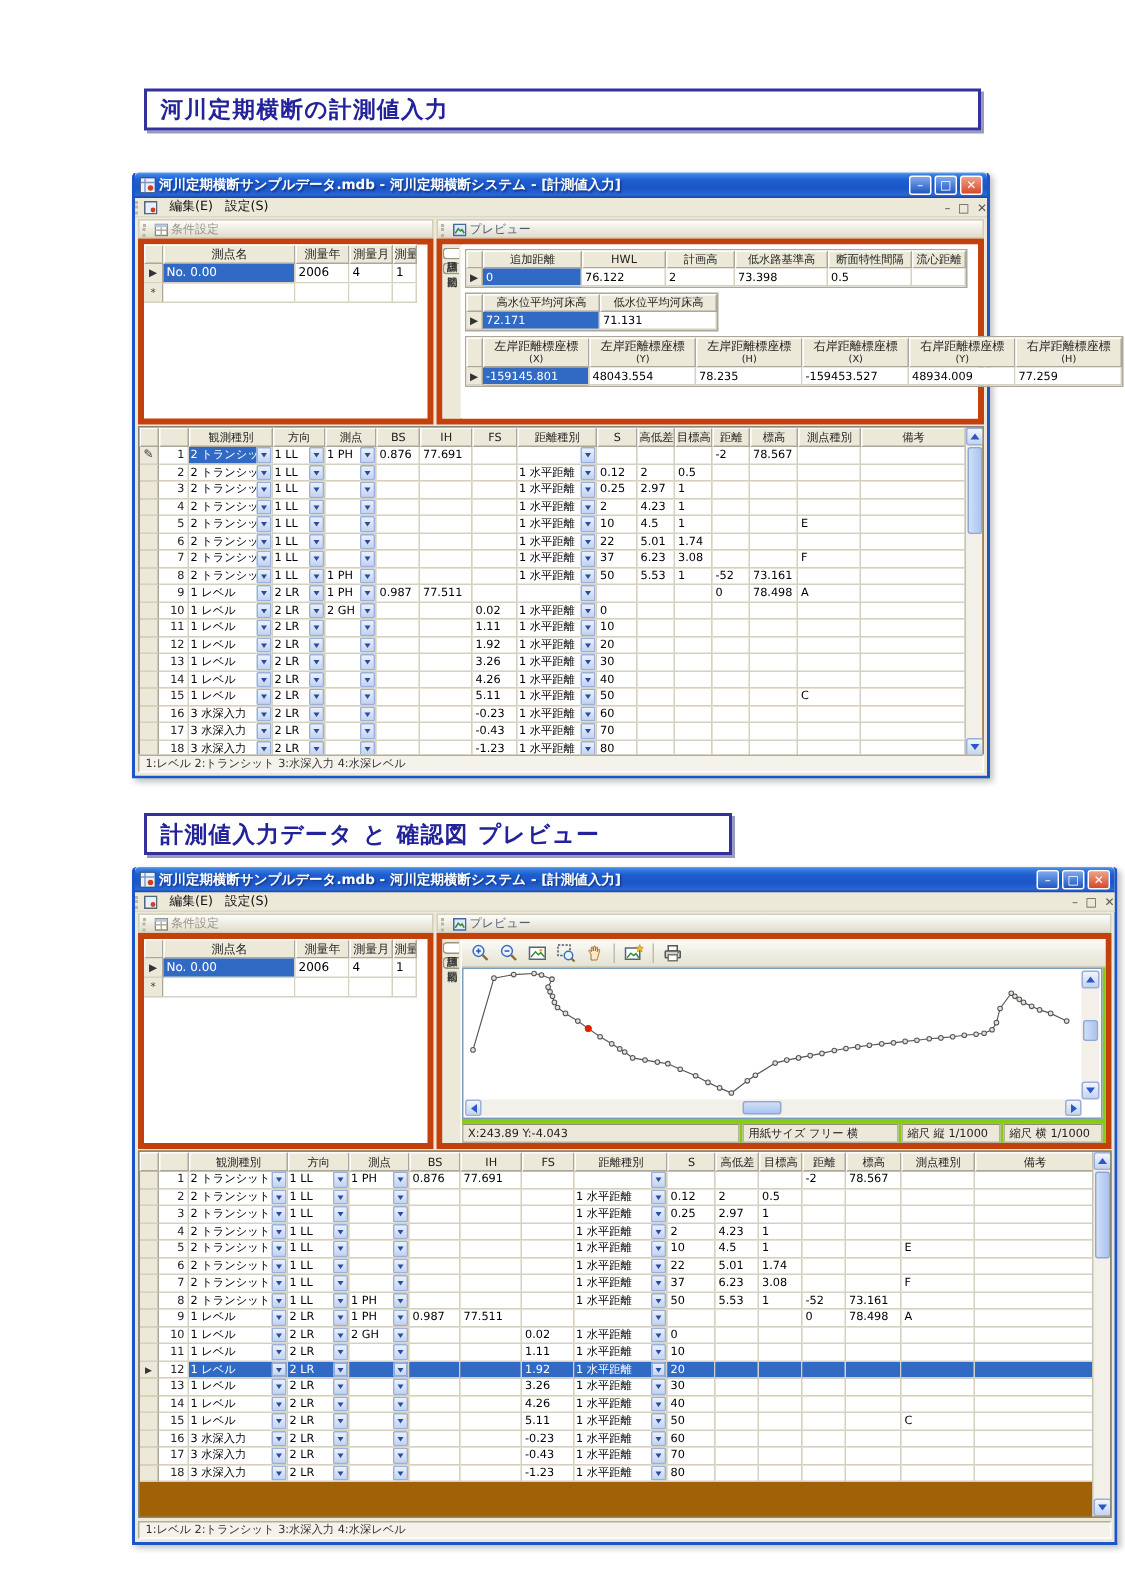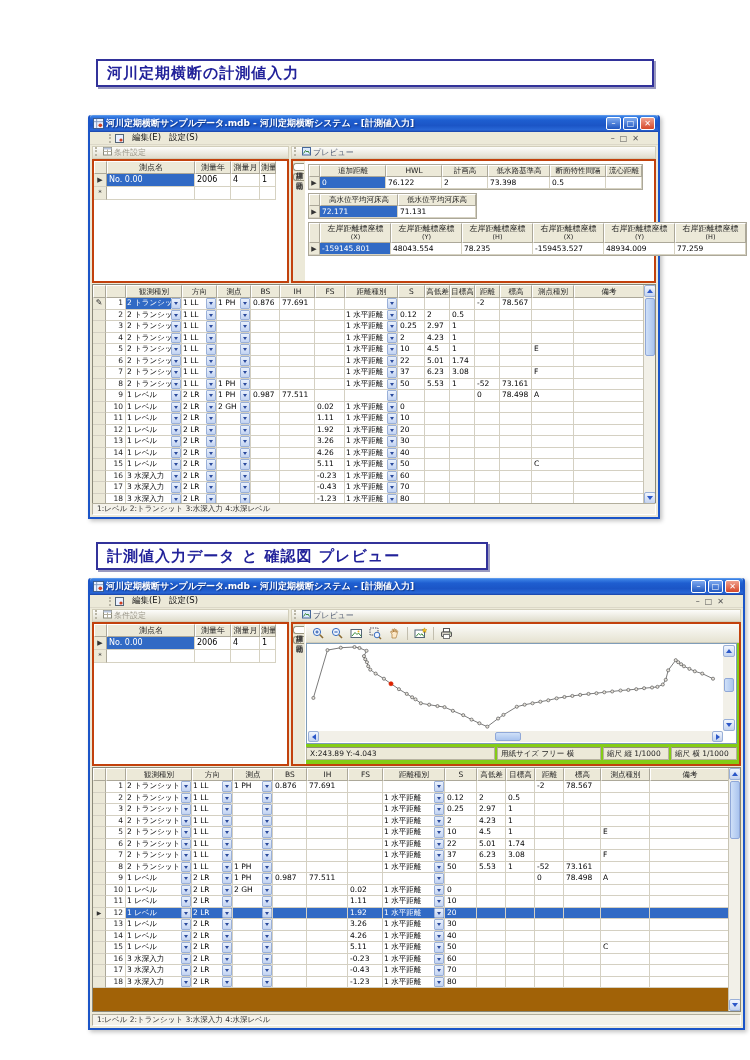--- a/index.html
+++ b/index.html
@@ -14,36 +14,36 @@
   
   .window{position:absolute;background:#ece9d8;border:2px solid #1b55c8;border-top:none;border-radius:3px 3px 0 0;box-shadow:2px 2px 4px rgba(0,0,0,.25)}
   #win1{left:88px;top:115px;width:572px;height:404px}
   #win2{left:88px;top:578px;width:657px;height:452px}
   .titlebar{height:17px;display:flex;align-items:center;gap:2px;padding:0 3px;border-radius:3px 3px 0 0;
     background:linear-gradient(180deg,#6ea6ef 0%,#3a80e4 8%,#1e5ed0 30%,#1b55c6 62%,#2967d6 88%,#1941a5 100%);}
   .tb-title{flex:1;color:#fff;font-size:9px;font-weight:bold;white-space:nowrap;overflow:hidden;text-shadow:1px 1px 1px #133a88}
   .tb-btn{width:15px;height:13px;border:1px solid #fff;border-radius:2px;background:linear-gradient(#7da9ef,#2057c0);
     color:#fff;font-size:8px;line-height:11px;text-align:center;flex:none;cursor:default}
   .tb-close{background:linear-gradient(#f0a08c,#d6492a)}
-  .menubar{height:13px;background:#ece9d8;display:flex;align-items:center;font-size:8.5px;color:#111;padding:0 19px;border-bottom:1px solid #dcd8c8}
+  .menubar{height:13px;background:#ece9d8;display:flex;align-items:center;font-size:8.5px;color:#111;padding:0 0;border-bottom:1px solid #dcd8c8}
   .menu-item{margin-left:8px;cursor:default}
   .mdi{margin-left:auto;display:flex;gap:5px;color:#555;font-size:8px}
   .grip{width:4px;height:9px;border-left:2px dotted #b9b5a5;margin-right:2px;flex:none}
 
   
   .panel{position:absolute;top:31px}
   .left-panel{left:2px;width:197px}
   #win1 .panel{height:137px}
   #win2 .panel{height:157px}
   #win1 .right-panel{left:201px;width:365px}
   #win2 .right-panel{left:201px;width:450px}
-  .panel-hdr{height:13px;background:linear-gradient(#fdfdfb,#e0ddcd);border:1px solid #d2ceba;display:flex;align-items:flex-start;font-size:8px;gap:2px;padding-left:2px;white-space:nowrap;overflow:hidden}
+  .panel-hdr{height:13px;background:linear-gradient(#fdfdfb,#e0ddcd);border:1px solid #d2ceba;display:flex;align-items:flex-end;font-size:8px;gap:2px;padding-left:2px;white-space:nowrap;overflow:hidden}
   .ph-title{color:#9a9688}
   .right-panel .ph-title{color:#525d74}
-  .panel-body{position:absolute;left:0;right:0;top:13px;bottom:0;background:#fff;border:2px solid #c2410c}
+  .panel-body{position:absolute;left:0;right:0;top:13px;bottom:0;background:#fff;border:4px solid #c2410c}
 
   
   .trow{display:flex;height:13px}
   .th{background:#ece9d8;border-top:1px solid #fff;border-left:1px solid #fff;border-right:1px solid #aca899;border-bottom:1px solid #aca899;
     font-size:8px;text-align:center;color:#222;overflow:hidden;white-space:nowrap;line-height:11px}
   .td{background:#fff;border-right:1px solid #d6d2c2;border-bottom:1px solid #d6d2c2;font-size:8px;padding:0 2px;overflow:hidden;white-space:nowrap;line-height:12px}
   .mkc{background:#ece9d8;border-right:1px solid #aca899;border-bottom:1px solid #d6d2c2;text-align:center;font-size:7px;color:#333;line-height:12px;padding:0}
   .selc{background:#316ac5 !important;color:#fff !important}
   .pc-m{width:13px;flex:none}.pc1{width:88px;flex:none}.pc2{width:36px;flex:none}.pc3{width:29px;flex:none}.pc4{width:16px;flex:none}
 

